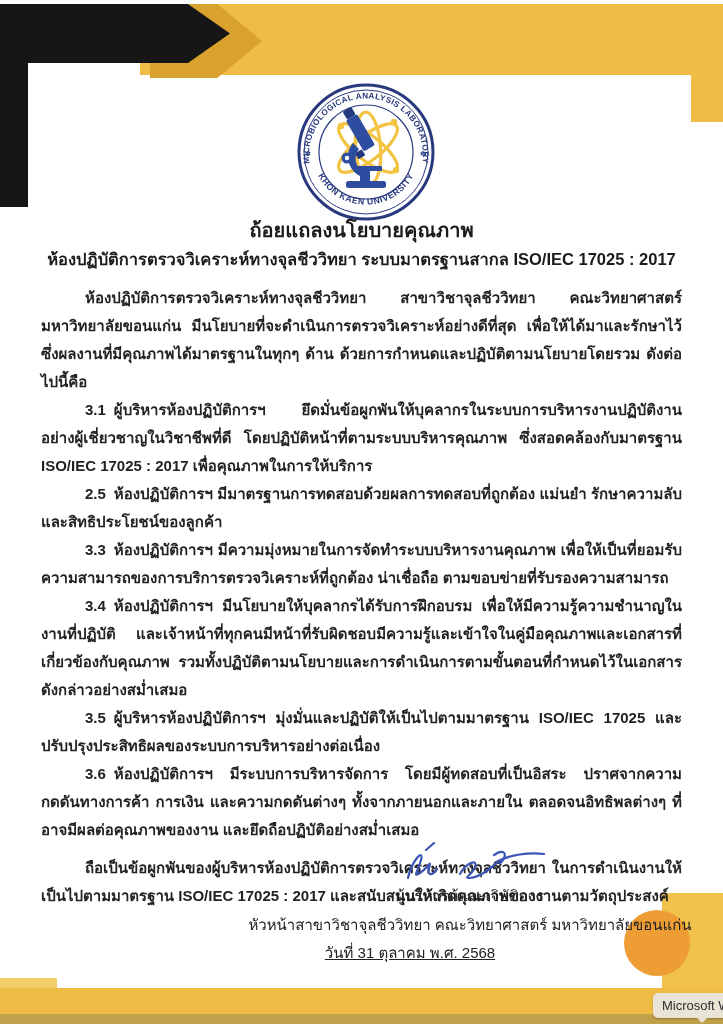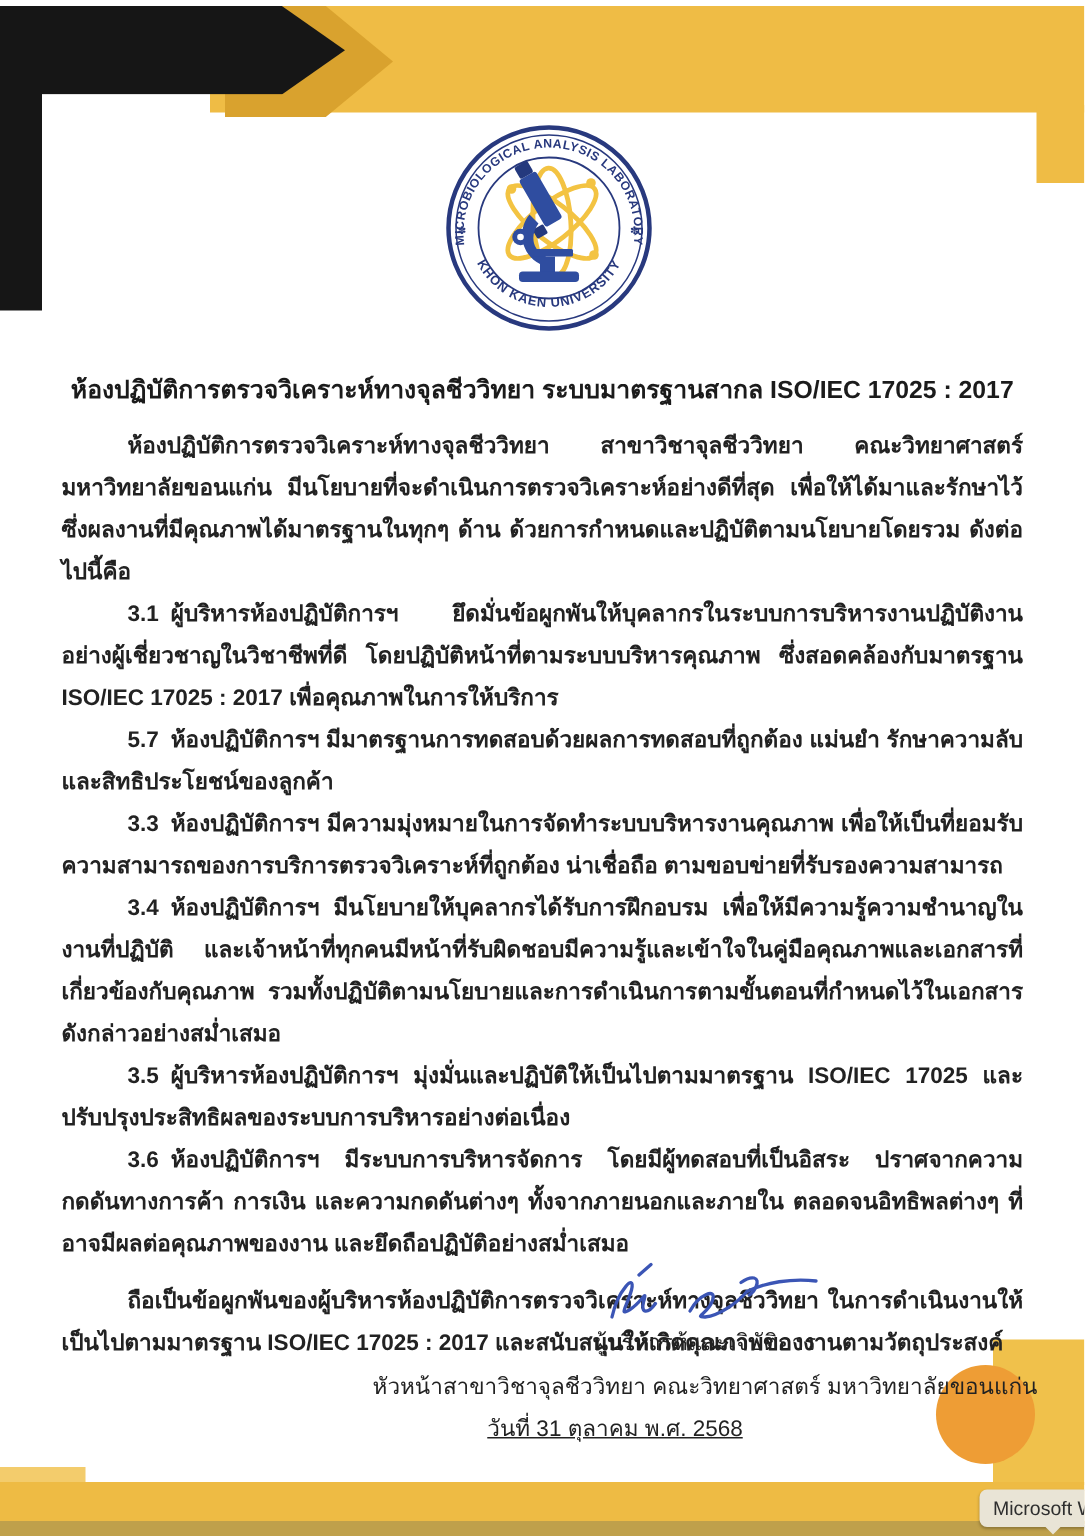--- a/index.html
+++ b/index.html
@@ -112,26 +112,27 @@
       <rect x="60.5" y="69" width="8" height="7" rx="1" transform="rotate(-30 64 73)" fill="#24397E"></rect>
       <path d="M64,94 C52,88 48,72 57,61 L63,67 C57,75 59,85 68,89 Z"></path>
       <circle cx="51" cy="76" r="5.5"></circle>
       <circle cx="51" cy="76" r="2.2" fill="#ffffff"></circle>
       <rect x="58" y="84" width="28" height="5" rx="1"></rect>
       <rect x="64" y="89" width="10" height="11"></rect>
       <rect x="50" y="99" width="40" height="7" rx="2.5"></rect>
     </g>
   </svg>
 
+  <div class="doc-title">ถ้อยแถลงนโยบายคุณภาพ</div>
   <div class="doc-subtitle">ห้องปฏิบัติการตรวจวิเคราะห์ทางจุลชีววิทยา ระบบมาตรฐานสากล ISO/IEC 17025 : 2017</div>
 
   <div class="body-text">
     <p class="para">ห้องปฏิบัติการตรวจวิเคราะห์ทางจุลชีววิทยา สาขาวิชาจุลชีววิทยา คณะวิทยาศาสตร์ มหาวิทยาลัยขอนแก่น มีนโยบายที่จะดำเนินการตรวจวิเคราะห์อย่างดีที่สุด เพื่อให้ได้มาและรักษาไว้ซึ่งผลงานที่มีคุณภาพได้มาตรฐานในทุกๆ ด้าน ด้วยการกำหนดและปฏิบัติตามนโยบายโดยรวม ดังต่อไปนี้คือ</p>
     <p class="para"><span class="item-num">3.1</span><span>ผู้บริหารห้องปฏิบัติการฯ ยึดมั่นข้อผูกพันให้บุคลากรในระบบการบริหารงานปฏิบัติงานอย่างผู้เชี่ยวชาญในวิชาชีพที่ดี โดยปฏิบัติหน้าที่ตามระบบบริหารคุณภาพ ซึ่งสอดคล้องกับมาตรฐาน ISO/IEC 17025 : 2017 เพื่อคุณภาพในการให้บริการ</span></p>
-    <p class="para"><span class="item-num">5.7</span><span>ห้องปฏิบัติการฯ มีมาตรฐานการทดสอบด้วยผลการทดสอบที่ถูกต้อง แม่นยำ รักษาความลับและสิทธิประโยชน์ของลูกค้า</span></p>
+    <p class="para"><span class="item-num">2.5</span><span>ห้องปฏิบัติการฯ มีมาตรฐานการทดสอบด้วยผลการทดสอบที่ถูกต้อง แม่นยำ รักษาความลับและสิทธิประโยชน์ของลูกค้า</span></p>
     <p class="para"><span class="item-num">3.3</span><span>ห้องปฏิบัติการฯ มีความมุ่งหมายในการจัดทำระบบบริหารงานคุณภาพ เพื่อให้เป็นที่ยอมรับความสามารถของการบริการตรวจวิเคราะห์ที่ถูกต้อง น่าเชื่อถือ ตามขอบข่ายที่รับรองความสามารถ</span></p>
     <p class="para"><span class="item-num">3.4</span><span>ห้องปฏิบัติการฯ มีนโยบายให้บุคลากรได้รับการฝึกอบรม เพื่อให้มีความรู้ความชำนาญในงานที่ปฏิบัติ และเจ้าหน้าที่ทุกคนมีหน้าที่รับผิดชอบมีความรู้และเข้าใจในคู่มือคุณภาพและเอกสารที่เกี่ยวข้องกับคุณภาพ รวมทั้งปฏิบัติตามนโยบายและการดำเนินการตามขั้นตอนที่กำหนดไว้ในเอกสารดังกล่าวอย่างสม่ำเสมอ</span></p>
     <p class="para"><span class="item-num">3.5</span><span>ผู้บริหารห้องปฏิบัติการฯ มุ่งมั่นและปฏิบัติให้เป็นไปตามมาตรฐาน ISO/IEC 17025 และปรับปรุงประสิทธิผลของระบบการบริหารอย่างต่อเนื่อง</span></p>
     <p class="para"><span class="item-num">3.6</span><span>ห้องปฏิบัติการฯ มีระบบการบริหารจัดการ โดยมีผู้ทดสอบที่เป็นอิสระ ปราศจากความกดดันทางการค้า การเงิน และความกดดันต่างๆ ทั้งจากภายนอกและภายใน ตลอดจนอิทธิพลต่างๆ ที่อาจมีผลต่อคุณภาพของงาน และยึดถือปฏิบัติอย่างสม่ำเสมอ</span></p>
     <p class="para closing">ถือเป็นข้อผูกพันของผู้บริหารห้องปฏิบัติการตรวจวิเคราะห์ทางจุลชีววิทยา ในการดำเนินงานให้เป็นไปตามมาตรฐาน ISO/IEC 17025 : 2017 และสนับสนุนให้เกิดคุณภาพของงานตามวัตถุประสงค์</p>
   </div>
 
   <svg class="sig-svg" width="160" height="50" viewBox="0 0 160 50">
     <g fill="none" stroke="#3B55B5" stroke-width="2.2" stroke-linecap="round" stroke-linejoin="round">
       <path d="M10,40 C14,22 26,10 23,22 C20,33 14,40 22,35 C30,30 34,20 31,30 C29,38 34,38 39,31"></path>

